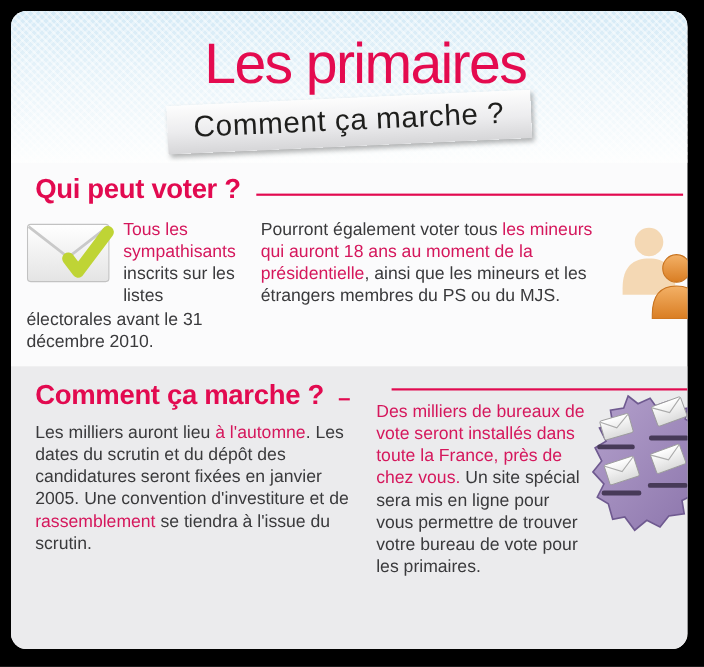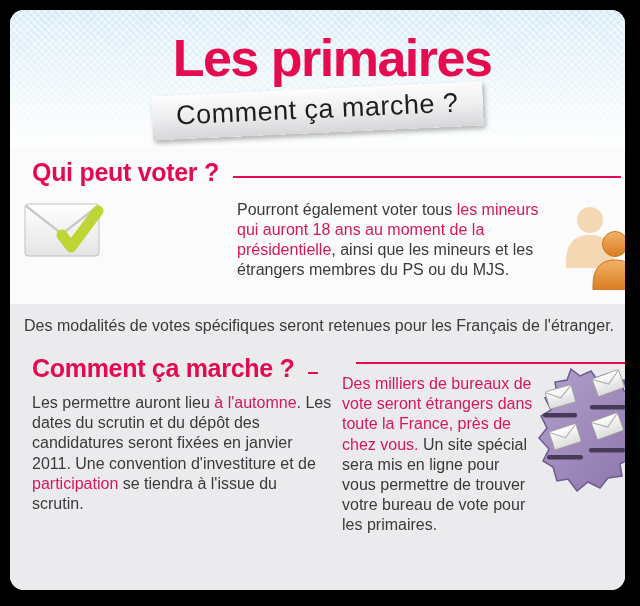--- a/index.html
+++ b/index.html
@@ -15,21 +15,21 @@
 
   
   .hero {
     height:138px; flex:0 0 auto; text-align:center;
     background:
       repeating-linear-gradient(45deg, rgba(255,255,255,.45) 0 2px, rgba(255,255,255,0) 2px 5px),
       repeating-linear-gradient(-45deg, rgba(255,255,255,.35) 0 2px, rgba(255,255,255,0) 2px 5px),
       linear-gradient(180deg, #d5eaf6 0%, #e9f4fa 45%, #fdfefe 100%);
   }
   .hero h1 {
-    padding-top:18px; font-size:52px; font-weight:bold; letter-spacing:-1.5px;
+    padding-top:18px; font-size:52px; font-weight:normal; letter-spacing:-1.5px;
     color:#e40b4f;
     padding-left:29px;
   }
   .banner {
     display:inline-block; transform:rotate(-2.6deg); margin-top:1px;
     background:linear-gradient(180deg,#fdfdfd 0%,#ececee 55%,#d6d6d8 100%);
     box-shadow:2px 3px 5px rgba(0,0,0,.30);
     padding:5px 24px 8px; font-size:27px; color:#1e1e1c; letter-spacing:.5px;
   }
 
@@ -92,20 +92,21 @@
                 <linearGradient id="envG" x1="0" y1="0" x2="0" y2="1">
                   <stop offset="0" stop-color="#ffffff"></stop>
                     <stop offset="1" stop-color="#e4e4e4"></stop>
                 </linearGradient>
               </defs>
               <rect x="1" y="2" width="74" height="52" rx="3" fill="url(#envG)" stroke="#c2c2c2"></rect>
               <path d="M2 4 L38 32 L74 4" fill="none" stroke="#c9c9c9" stroke-width="2.5"></path>
               <path d="M38 33 L47 45 L74 9" fill="none" stroke="#bfd435" stroke-width="11" stroke-linecap="round" stroke-linejoin="round"></path>
             </svg>
           </span>
+          <p><span class="pink">Tous les sympathisants</span><span> inscrits sur les listes électorales avant le 31 décembre 2010.</span></p>
         </div>
 
 
         <div class="col col3">
           <span class="person-wrap">
             <svg width="78" height="86" viewBox="0 0 78 86">
               <defs>
                 <linearGradient id="perG" x1="0" y1="0" x2="0" y2="1">
                   <stop offset="0" stop-color="#f3b167"></stop>
                     <stop offset="1" stop-color="#d97d22"></stop>
@@ -121,38 +122,37 @@
               </g>
             </svg>
           </span>
           <p><span>Pourront également voter tous </span><span class="pink">les mineurs qui auront 18 ans au moment de la présidentielle</span><span>, ainsi que les mineurs et les étrangers membres du PS ou du MJS.</span></p>
         </div>
 
       </div>
     </section>
 
     <div class="gray-zone">
-      <p class="note">Des modalités de votes spécifiques seront retenues pour les Français de l'étranger.</p>
 
       <div class="bottom-cols">
 
         <div class="bcol bcol-left">
           <div class="sec-head">
             <h2>Comment ça marche ?</h2>
             <div class="rule"></div>
           </div>
-          <p><span>Les permettre auront lieu </span><span class="pink">à l'automne</span><span>. Les dates du scrutin et du dépôt des candidatures seront fixées en janvier 2011. Une convention d'investiture et de </span><span class="pink">participation</span><span> se tiendra à l'issue du scrutin.</span></p>
+          <p><span>Les milliers auront lieu </span><span class="pink">à l'automne</span><span>. Les dates du scrutin et du dépôt des candidatures seront fixées en janvier 2005. Une convention d'investiture et de </span><span class="pink">rassemblement</span><span> se tiendra à l'issue du scrutin.</span></p>
         </div>
 
         <div class="bcol bcol-right">
           <div class="sec-head">
             <div class="rule"></div>
           </div>
           <div class="where-wrap">
-            <p><span class="pink">Des milliers de bureaux de vote seront étrangers dans toute la France, près de chez vous.</span><span> Un site spécial sera mis en ligne pour vous permettre de trouver votre bureau de vote pour les primaires.</span></p>
+            <p><span class="pink">Des milliers de bureaux de vote seront installés dans toute la France, près de chez vous.</span><span> Un site spécial sera mis en ligne pour vous permettre de trouver votre bureau de vote pour les primaires.</span></p>
             <span class="map-wrap">
               <svg width="104" height="128" viewBox="0 0 104 128">
                 <defs>
                   <linearGradient id="mapG" x1="0" y1="0" x2="1" y2="1">
                     <stop offset="0" stop-color="#b4a1cc"></stop>
                       <stop offset="1" stop-color="#8b74ab"></stop>
                   </linearGradient>
                   <linearGradient id="envW" x1="0" y1="0" x2="0" y2="1">
                     <stop offset="0" stop-color="#ffffff"></stop>
                       <stop offset="1" stop-color="#dcdcdc"></stop>

